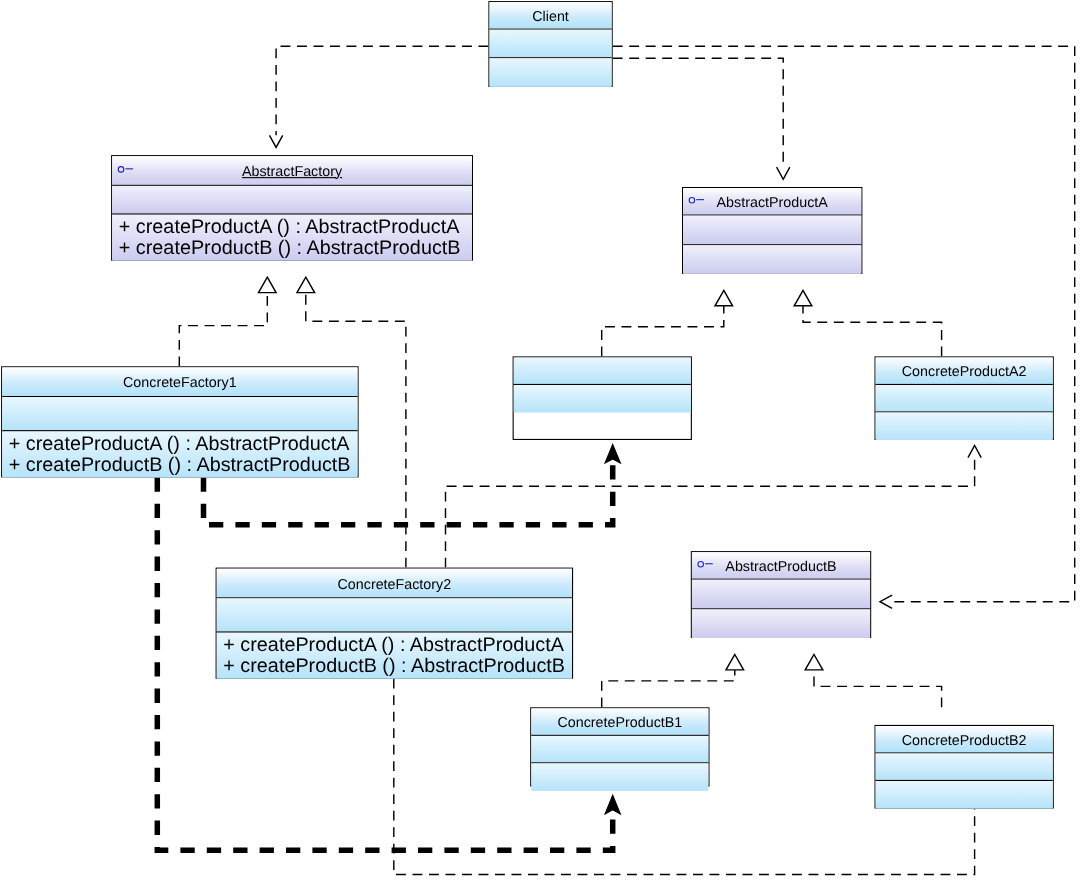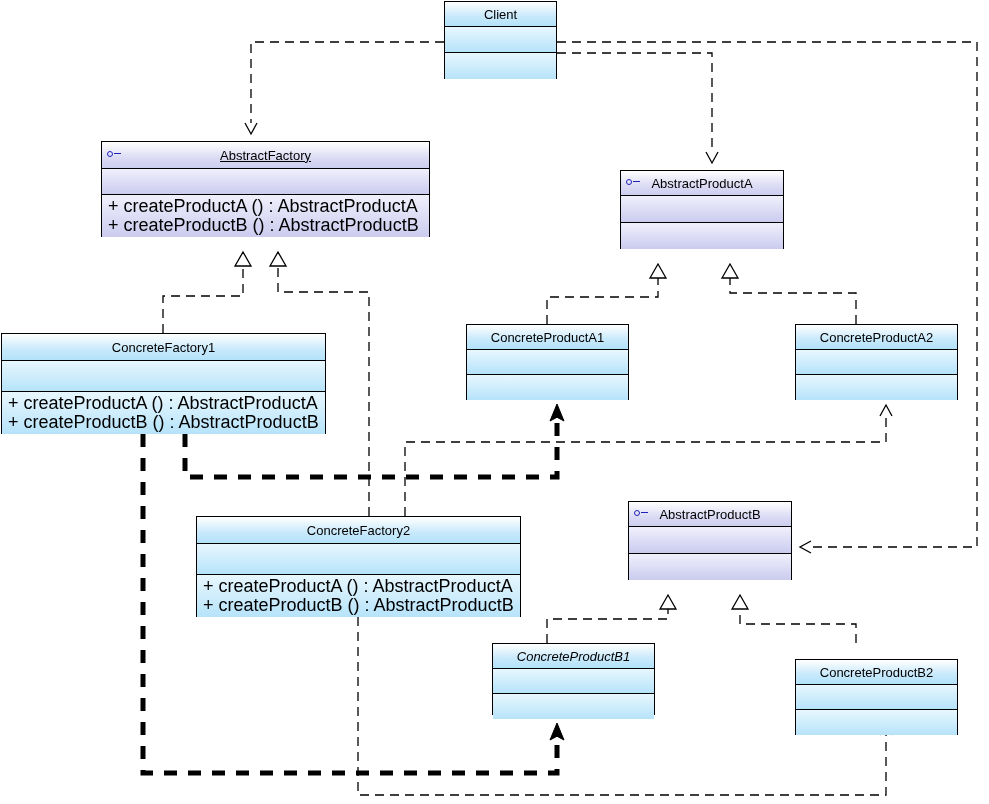--- a/index.html
+++ b/index.html
@@ -233,36 +233,33 @@
       <span class="title-text">ConcreteFactory2</span>
     </div>
     <div class="uml-compartment uml-sep" style="height: 31px;"></div>
     <div class="uml-ops" style="height: 42px;">
       <div class="op-row">+  createProductA ()  :  AbstractProductA</div>
       <div class="op-row">+  createProductB ()  :  AbstractProductB</div>
     </div>
   </div>
 
   <div class="uml-node cls" id="node-concrete-product-a1" style="left: 466px; top: 324px; width: 163px; height: 76px;">
-    <div class="uml-title" style="height: 25px;">
-      <span class="title-text">ConcreteProductA1</span>
-    </div>
     <div class="uml-compartment uml-sep" style="height: 25px;"></div>
     <div class="uml-compartment" style="height: 25px;"></div>
   </div>
 
   <div class="uml-node cls" id="node-concrete-product-a2" style="left: 795px; top: 324px; width: 163px; height: 76px;">
     <div class="uml-title" style="height: 25px;">
       <span class="title-text">ConcreteProductA2</span>
     </div>
     <div class="uml-compartment uml-sep" style="height: 25px;"></div>
     <div class="uml-compartment" style="height: 25px;"></div>
   </div>
 
-  <div class="uml-node cls" id="node-concrete-product-b1" style="left: 492px; top: 643px; width: 163px; height: 72px; font-style: italic;">
+  <div class="uml-node cls" id="node-concrete-product-b1" style="left: 482px; top: 643px; width: 163px; height: 72px;">
     <div class="uml-title" style="height: 25px;">
       <span class="title-text">ConcreteProductB1</span>
     </div>
     <div class="uml-compartment uml-sep" style="height: 25px;"></div>
     <div class="uml-compartment" style="height: 25px;"></div>
   </div>
 
   <div class="uml-node cls" id="node-concrete-product-b2" style="left: 795px; top: 659px; width: 163px; height: 76px;">
     <div class="uml-title" style="height: 25px;">
       <span class="title-text">ConcreteProductB2</span>

